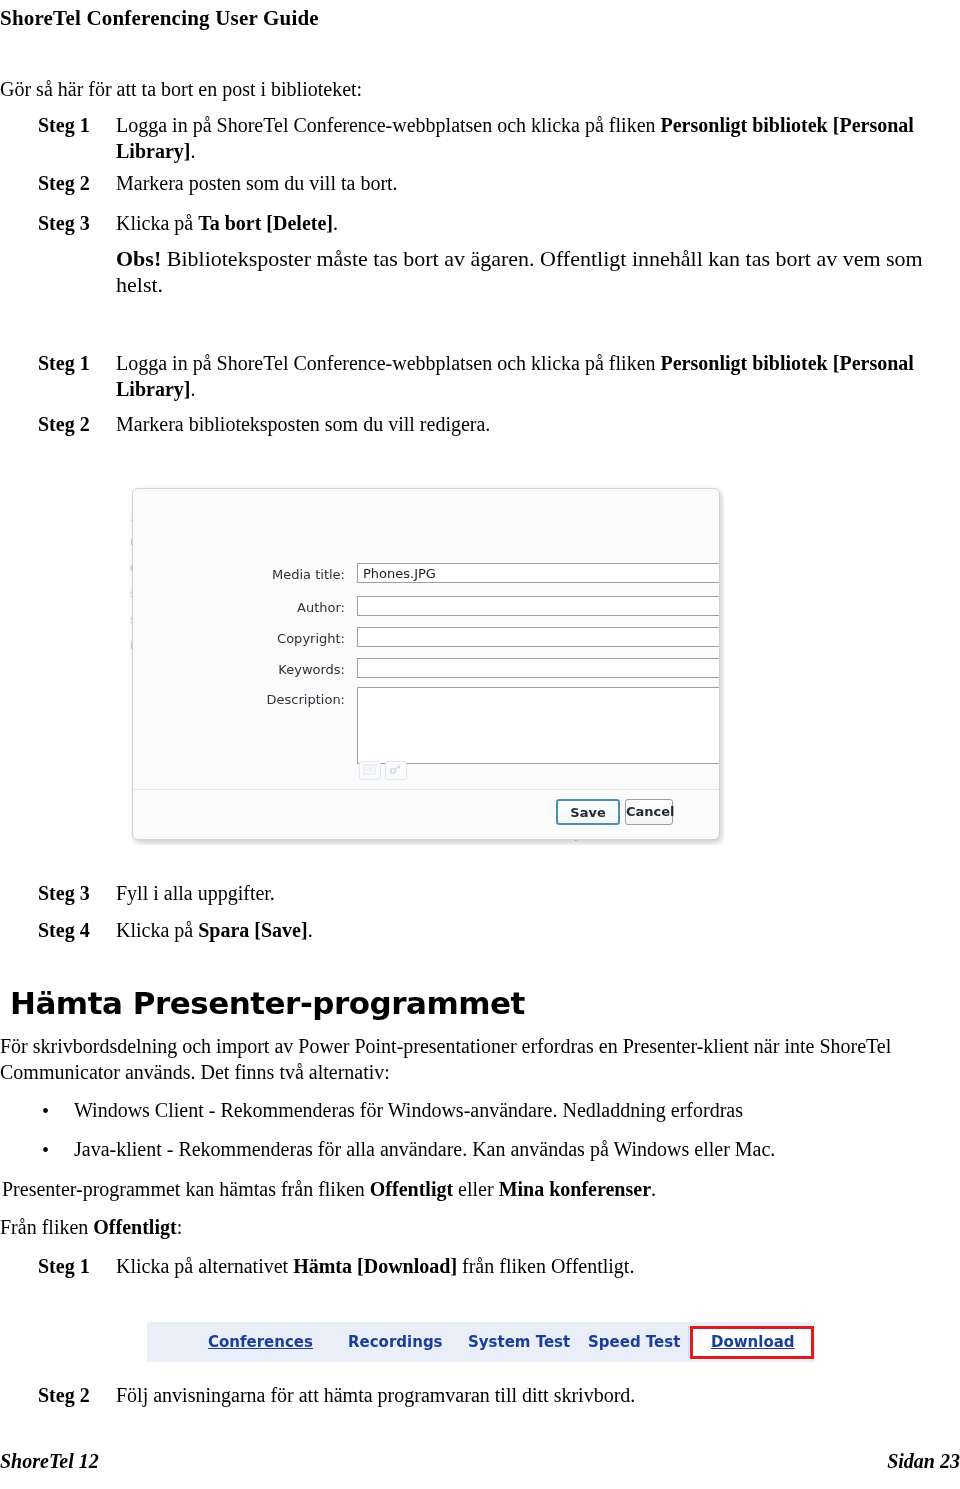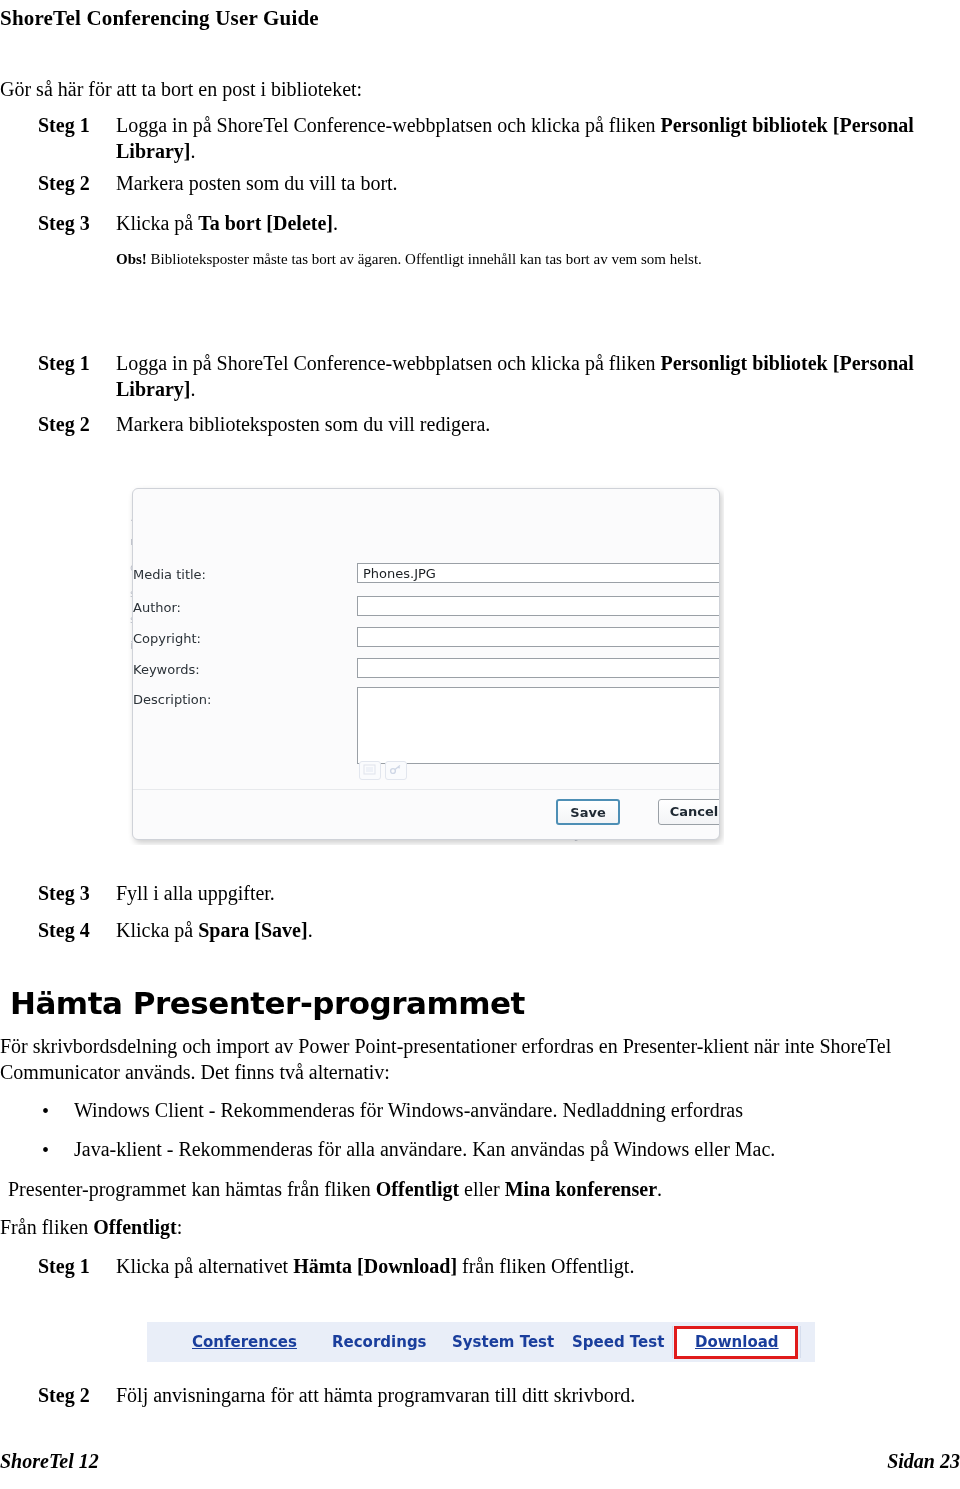--- a/index.html
+++ b/index.html
@@ -71,21 +71,21 @@
     top: 0;
     width: 820px;
     font-size: 20px;
     line-height: 26px;
   }
   .note-body {
     position: absolute;
     left: 116px;
     top: 0;
     width: 832px;
-    font-size: 15px;
+    font-size: 22px;
     line-height: 26px;
   }
   b, .b { font-weight: bold; }
 
   
   .section-heading {
     position: absolute;
     left: 0;
     font-family: "DejaVu Sans", "Liberation Sans", sans-serif;
     font-weight: bold;
@@ -236,21 +236,21 @@
 
   .field-row {
     position: absolute;
     left: 0;
   }
   .field-label {
     position: absolute;
     left: 0;
     top: 0;
     width: 212px;
-    text-align: left;
+    text-align: right;
     font-family: "DejaVu Sans", "Liberation Sans", sans-serif;
     font-size: 13px;
     color: #2b3238;
     white-space: nowrap;
   }
   .field-input {
     position: absolute;
     left: 224px;
     top: -4px;
     width: 412px;
@@ -318,39 +318,39 @@
     border-radius: 3px;
     cursor: pointer;
     box-sizing: border-box;
   }
   .btn-save {
     left: 423px;
     width: 64px;
     border: 2px solid #4e8fb5;
   }
   .btn-cancel {
-    left: 525px;
-    width: 72px;
+    left: 492px;
+    width: 48px;
     border: 1px solid #9aa0a6;
     line-height: 24px;
   }
 
   
   .shot-tabs {
     position: absolute;
     left: 147px;
     top: 1322px;
     width: 668px;
     height: 40px;
     background: #e9eef8;
     overflow: hidden;
   }
   .tabbar {
     position: absolute;
-    left: 0;
+    left: 16px;
     top: 0;
     width: 663px;
     height: 40px;
     display: flex;
     align-items: center;
     text-align: center;
   }
   .tab {
     font-family: "DejaVu Sans", "Liberation Sans", sans-serif;
     font-weight: bold;
@@ -513,21 +513,21 @@
   <div class="bullet-row" style="top:1097px;">
     <div class="bullet-dot">•</div>
     <div class="bullet-text">Windows Client - Rekommenderas för Windows-användare. Nedladdning erfordras</div>
   </div>
 
   <div class="bullet-row" style="top:1136px;">
     <div class="bullet-dot">•</div>
     <div class="bullet-text">Java-klient - Rekommenderas för alla användare. Kan användas på Windows eller Mac.</div>
   </div>
 
-  <div class="body-text" style="left:8px; top:1176px; width:950px;"><span>Presenter-programmet kan hämtas från fliken </span><b>Offentligt</b><span> eller </span><b>Mina konferenser</b><span>.</span></div>
+  <div class="body-text" style="left:2px; top:1176px; width:950px;"><span>Presenter-programmet kan hämtas från fliken </span><b>Offentligt</b><span> eller </span><b>Mina konferenser</b><span>.</span></div>
 
   <div class="body-text" style="left:0; top:1214px; width:950px;"><span>Från fliken </span><b>Offentligt</b><span>:</span></div>
 
   <div class="step" style="top:1253px;">
     <div class="step-label">Steg 1</div>
     <div class="step-body"><span>Klicka på alternativet </span><b>Hämta</b><span> </span><b>[Download]</b><span> från fliken Offentligt.</span></div>
   </div>
 
   <div class="shot-tabs">
     <div class="tabbar">

